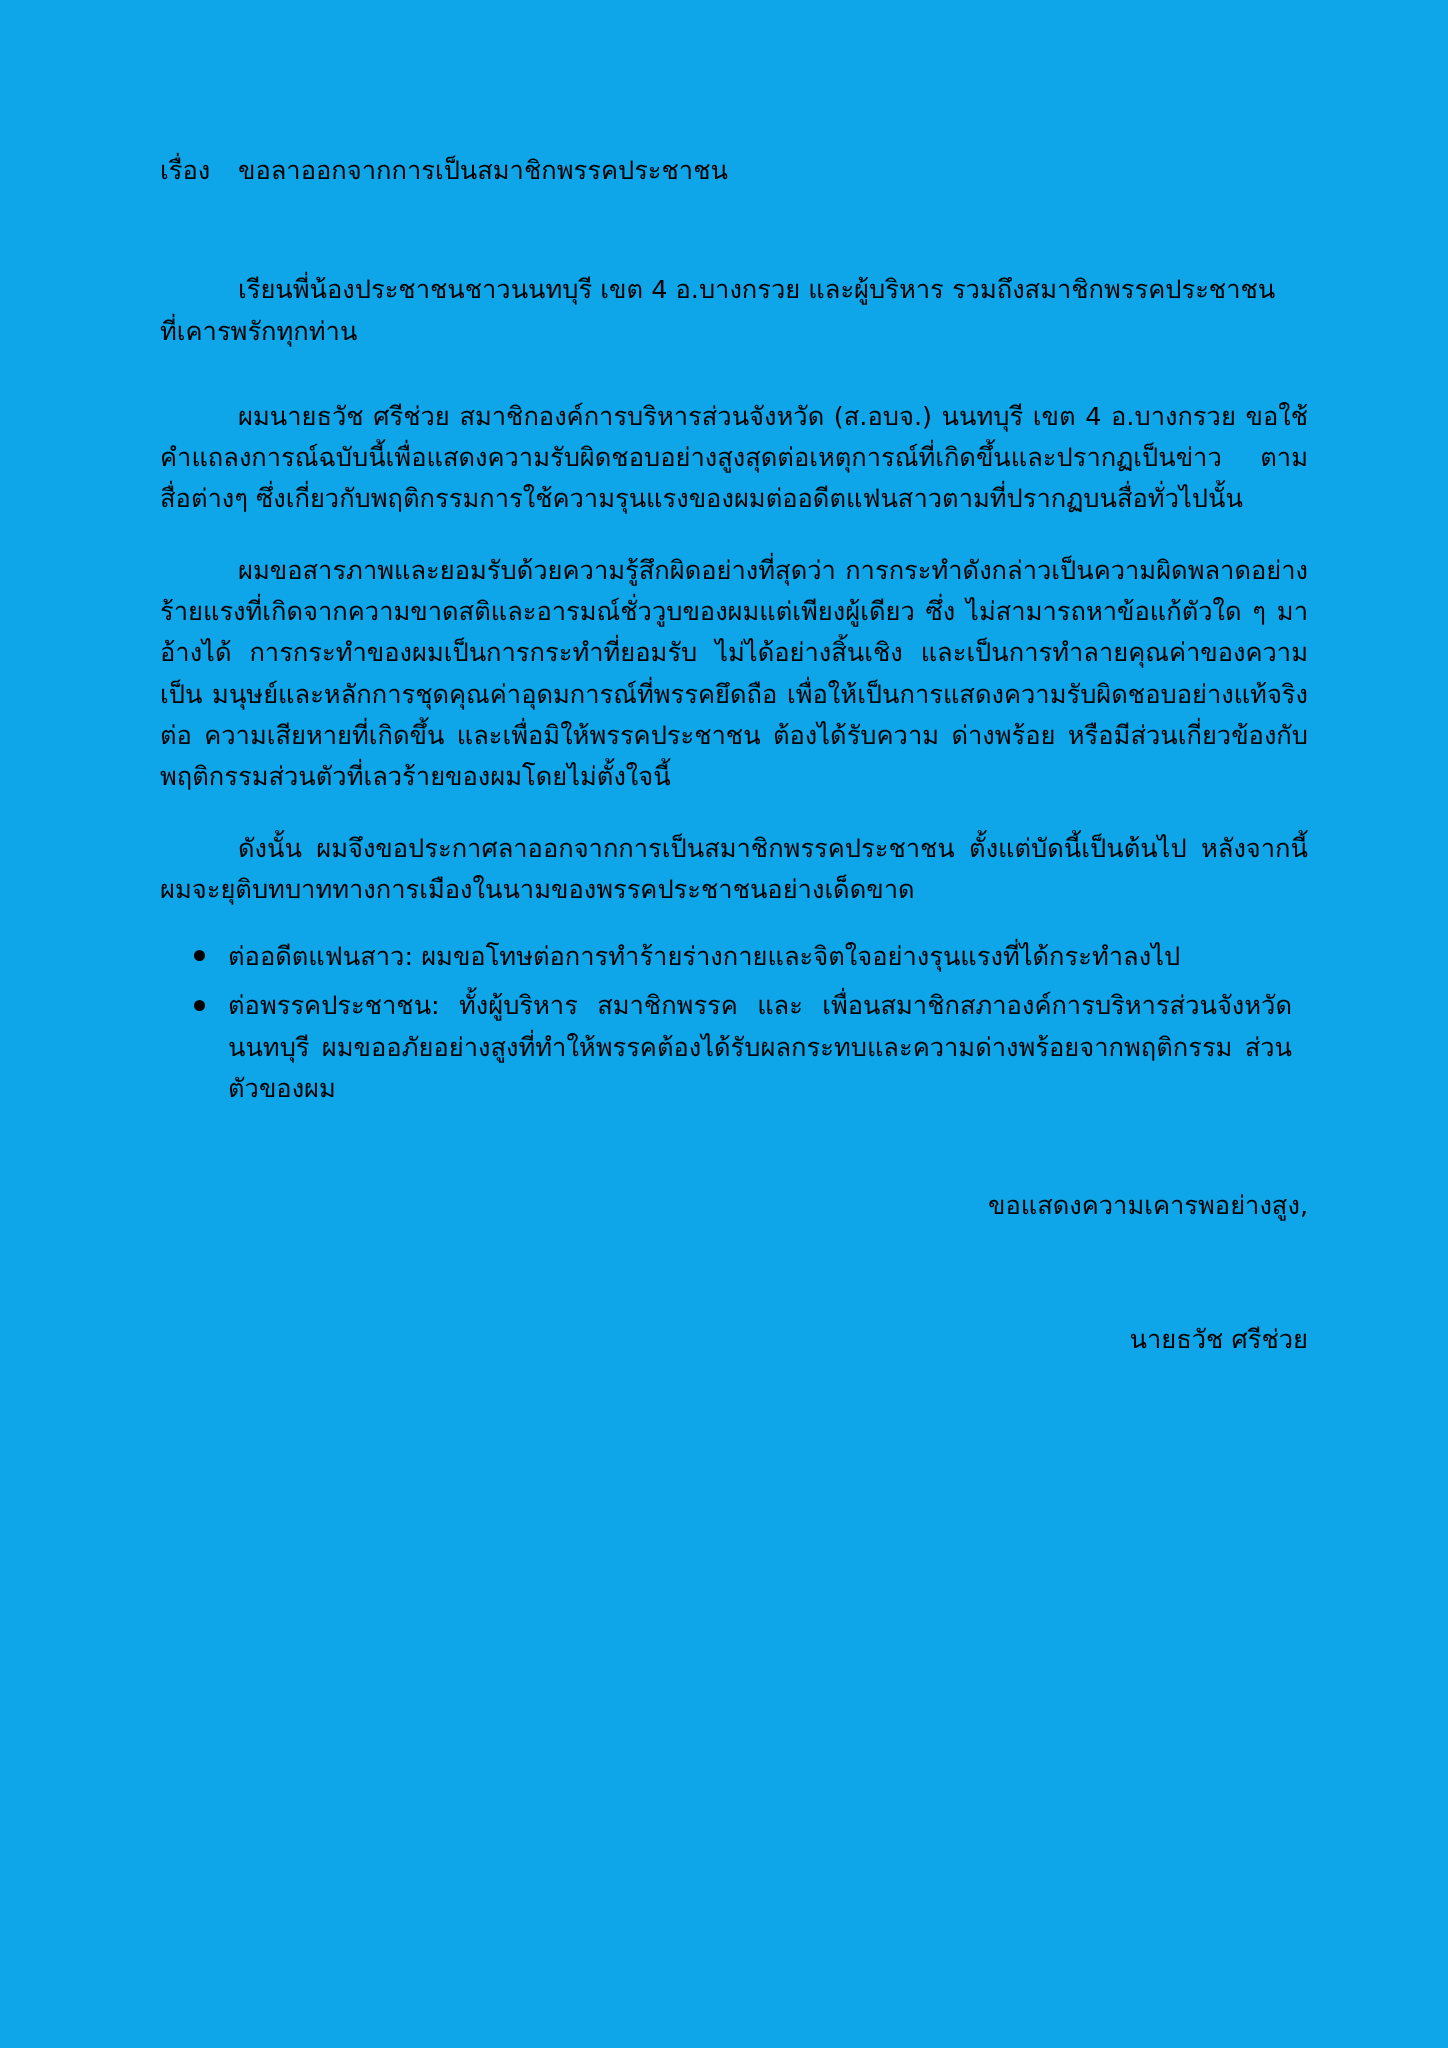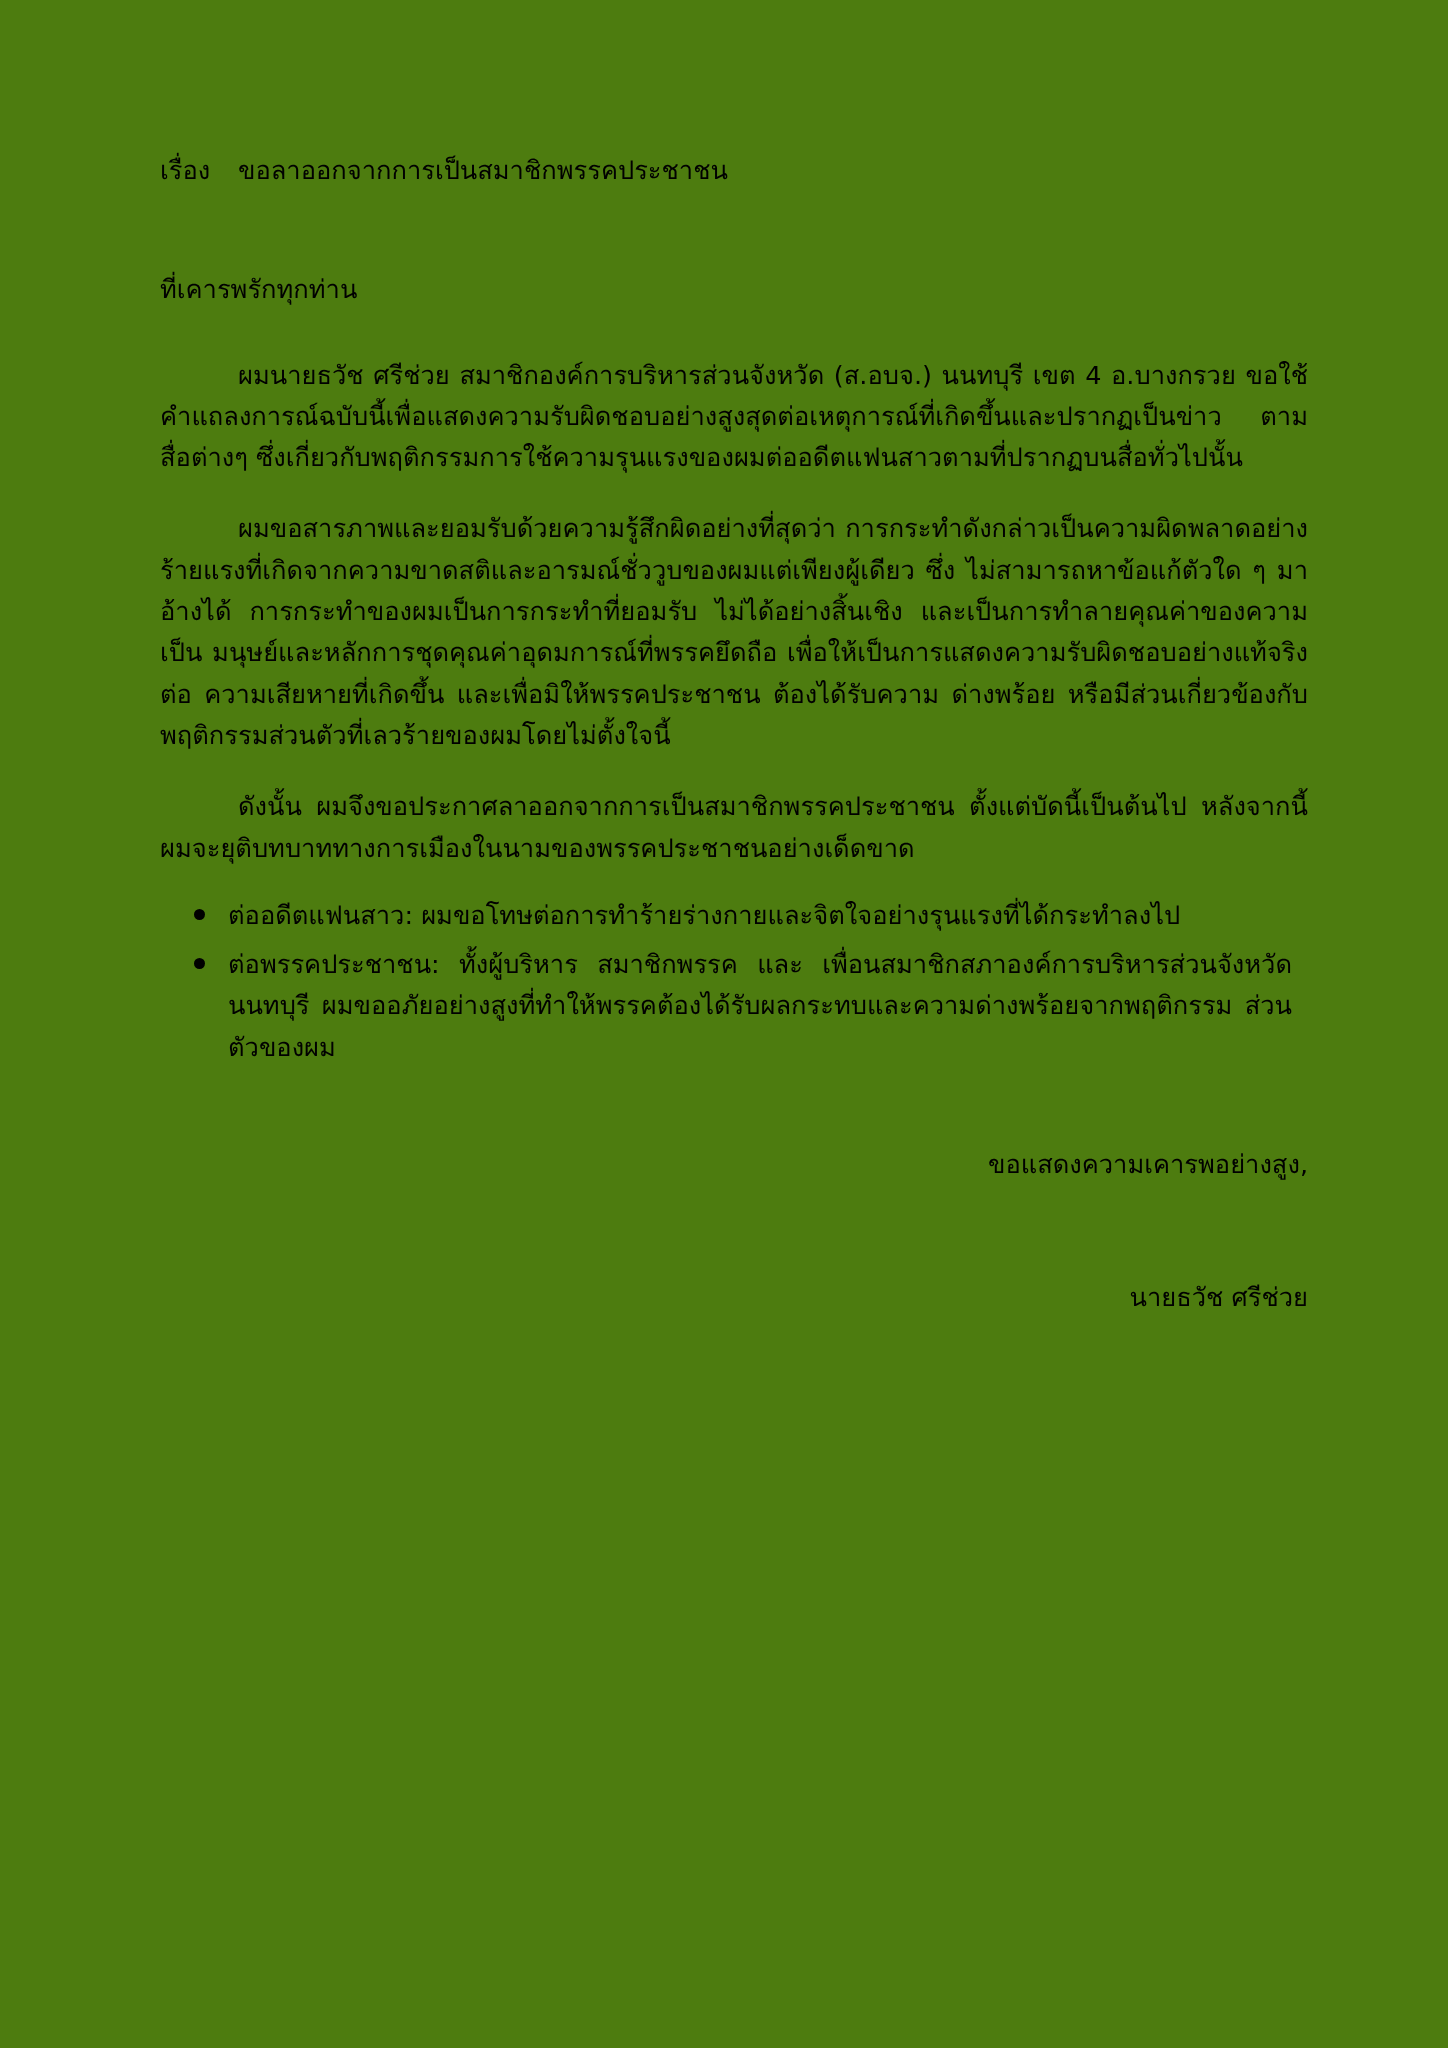--- a/index.html
+++ b/index.html
@@ -10,21 +10,21 @@
   }
   body {
     font-family: "DejaVu Sans", "Liberation Sans", sans-serif;
     color: #000000;
   }
   .page {
     position: relative;
     width: 1448px;
     height: 2048px;
     margin: 0 auto;
-    background: #4d7c0f;
+    background: #0ea5e9;
     box-sizing: border-box;
     padding: 150px 140px 0 160px;
     overflow: hidden;
   }
   .doc-body {
     font-size: 25.5px;
     line-height: 1.62;
     text-align: left;
     word-break: break-word;
   }
@@ -108,20 +108,21 @@
 <body>
 
 <div class="page">
   <div class="doc-body">
 
     <div class="subject-line">
       <span class="subject-label">เรื่อง</span><span class="subject-value">ขอลาออกจากการเป็นสมาชิกพรรคประชาชน</span>
     </div>
 
     <div class="salutation">
+      <span class="line-indent">เรียนพี่น้องประชาชนชาวนนทบุรี เขต 4 อ.บางกรวย และผู้บริหาร รวมถึงสมาชิกพรรคประชาชน</span>
       <span class="line-flush">ที่เคารพรักทุกท่าน</span>
     </div>
 
     <p class="para">ผมนายธวัช ศรีช่วย สมาชิกองค์การบริหารส่วนจังหวัด (ส.อบจ.) นนทบุรี เขต 4 อ.บางกรวย ขอใช้คำแถลงการณ์ฉบับนี้เพื่อแสดงความรับผิดชอบอย่างสูงสุดต่อเหตุการณ์ที่เกิดขึ้นและปรากฏเป็นข่าว ตามสื่อต่างๆ ซึ่งเกี่ยวกับพฤติกรรมการใช้ความรุนแรงของผมต่ออดีตแฟนสาวตามที่ปรากฏบนสื่อทั่วไปนั้น</p>
 
     <p class="para">ผมขอสารภาพและยอมรับด้วยความรู้สึกผิดอย่างที่สุดว่า การกระทำดังกล่าวเป็นความผิดพลาดอย่างร้ายแรงที่เกิดจากความขาดสติและอารมณ์ชั่ววูบของผมแต่เพียงผู้เดียว ซึ่ง ไม่สามารถหาข้อแก้ตัวใด ๆ มาอ้างได้ การกระทำของผมเป็นการกระทำที่ยอมรับ ไม่ได้อย่างสิ้นเชิง และเป็นการทำลายคุณค่าของความเป็น มนุษย์และหลักการชุดคุณค่าอุดมการณ์ที่พรรคยึดถือ เพื่อให้เป็นการแสดงความรับผิดชอบอย่างแท้จริงต่อ ความเสียหายที่เกิดขึ้น และเพื่อมิให้พรรคประชาชน ต้องได้รับความ ด่างพร้อย หรือมีส่วนเกี่ยวข้องกับพฤติกรรมส่วนตัวที่เลวร้ายของผมโดยไม่ตั้งใจนี้</p>
 
     <p class="para last-of-block">ดังนั้น ผมจึงขอประกาศลาออกจากการเป็นสมาชิกพรรคประชาชน ตั้งแต่บัดนี้เป็นต้นไป หลังจากนี้ ผมจะยุติบทบาททางการเมืองในนามของพรรคประชาชนอย่างเด็ดขาด</p>
 
 

